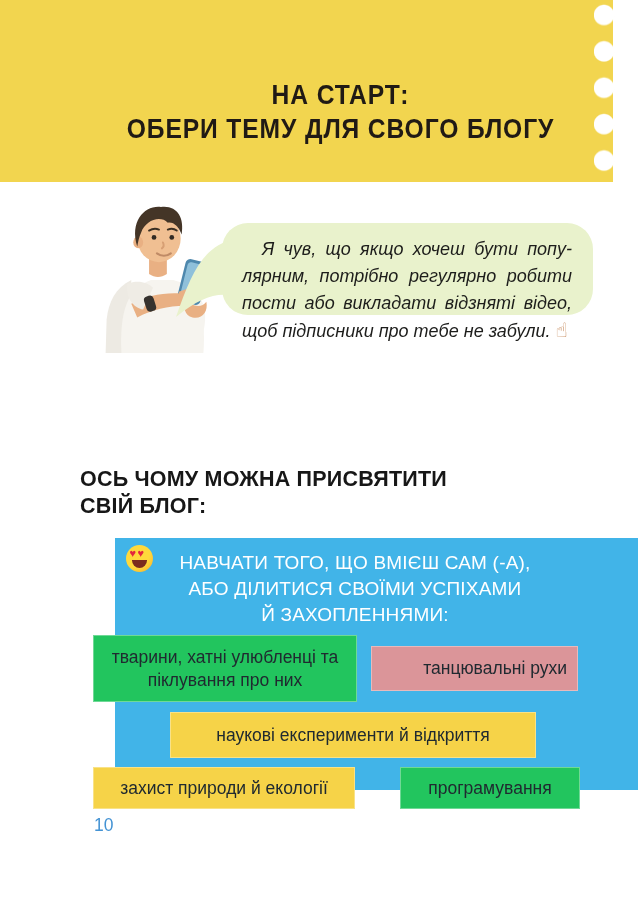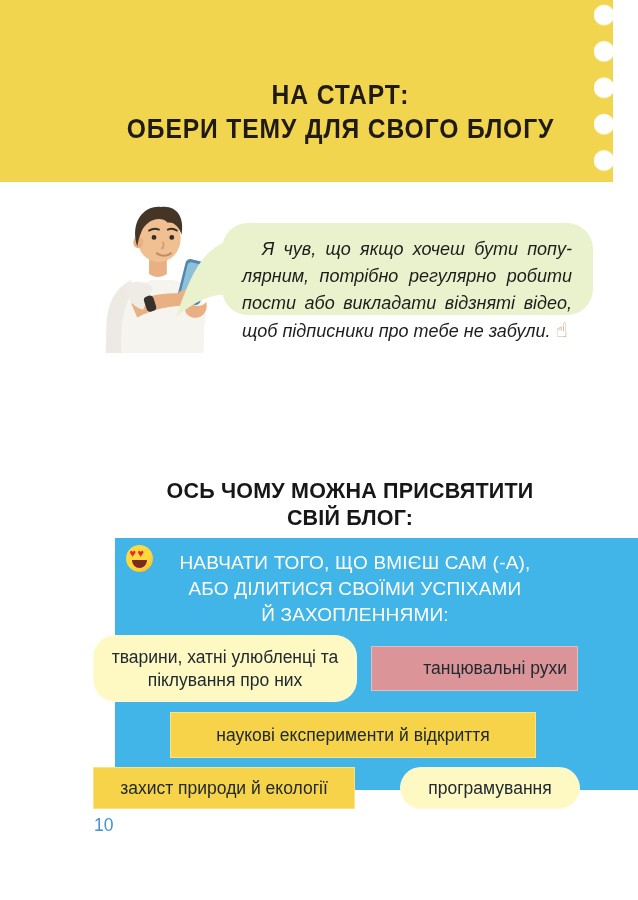--- a/index.html
+++ b/index.html
@@ -34,41 +34,41 @@
   .b-line.first{text-indent:20px;}
   .b-line.last{text-align-last:left;}
   .hand{font-style:normal;color:#c89065;font-size:20px;}
   
   .intro{position:absolute;left:58px;top:366px;width:524px;margin:0;
     font-size:18.5px;line-height:26px;color:#161616;}
   .i-line{display:block;text-align:justify;text-align-last:justify;}
   .i-line.i0{text-indent:44px;}
   
   .section-heading{
-    position:absolute;left:80px;right:18px;top:466px;margin:12px;text-align:center;
+    position:absolute;left:80px;right:18px;top:466px;margin:0;text-align:left;
     font-size:21.5px;line-height:27px;font-weight:bold;color:#171717;letter-spacing:.2px;
   }
   
   .panel{position:absolute;left:115px;top:538px;width:523px;height:252px;background:#41B4E8;}
   .panel-heading{
     position:absolute;left:38px;width:404px;top:12px;margin:0;text-align:center;
     color:#ffffff;font-weight:normal;font-size:19px;line-height:26px;letter-spacing:.2px;
   }
   .emoji-face{position:absolute;left:11px;top:7px;width:27px;height:27px;border-radius:50%;
     background:radial-gradient(circle at 35% 30%,#ffd93b 55%,#f3a82c);}
   .emoji-face::before{content:"\2665\2665";position:absolute;left:3.5px;top:2px;
     color:#e3273d;font-size:11px;letter-spacing:1.5px;}
   .emoji-face::after{content:"";position:absolute;left:6px;top:15px;width:15px;height:8px;
     border-radius:0 0 9px 9px;background:#7b2b1e;}
   .chip{
     position:absolute;display:flex;align-items:center;justify-content:center;
     box-sizing:border-box;text-align:center;font-size:17.5px;line-height:23px;color:#202a30;
     border:1px solid rgba(255,255,255,.35);padding:2px 10px;
   }
-  .chip-green{background:#fef9c3;border-radius:22px;}
+  .chip-green{background:#22c55e;}
   .chip-yellow{background:#F6D348;}
   .chip-pink{background:#DB9599;justify-content:flex-end;}
   .chip-animals{left:-22px;top:97px;width:264px;height:67px;}
   .chip-dance{left:256px;top:108px;width:207px;height:45px;}
   .chip-science{left:55px;top:174px;width:366px;height:46px;}
   .chip-eco{left:-22px;top:229px;width:262px;height:42px;}
   .chip-code{left:285px;top:229px;width:180px;height:42px;}
   
   .page-number{position:absolute;left:94px;top:815px;color:#4493D4;font-size:17.5px;}
 </style>

